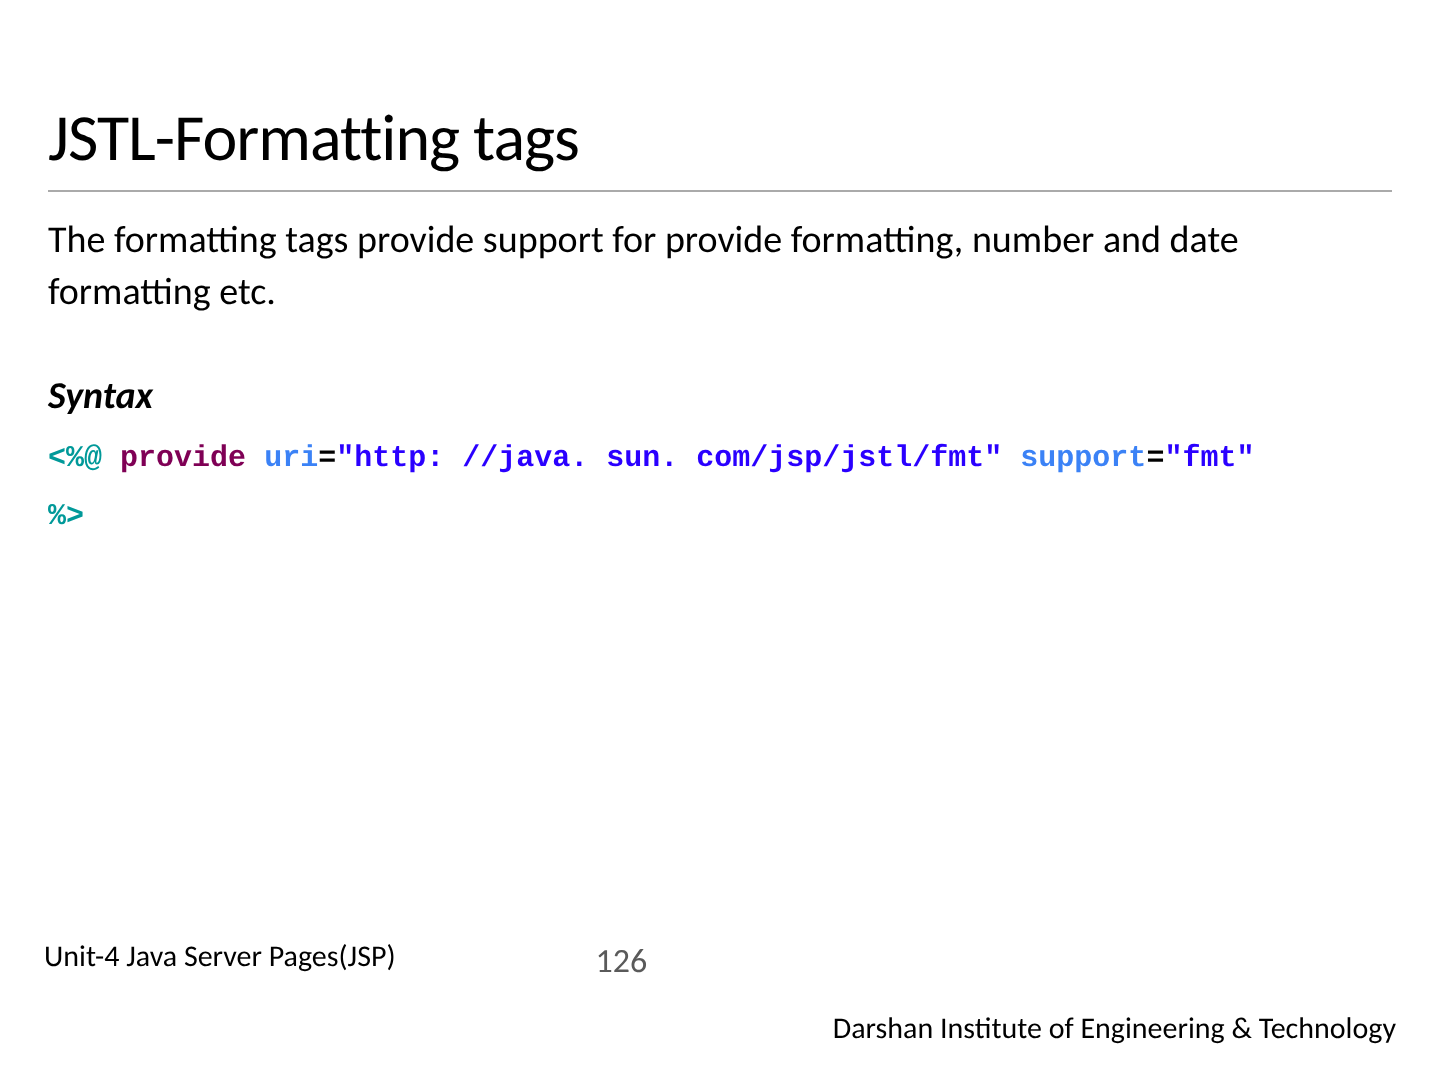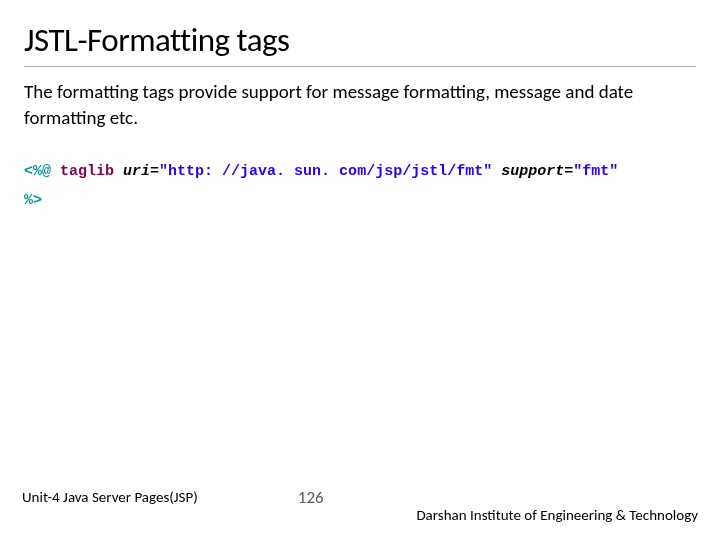--- a/index.html
+++ b/index.html
@@ -18,20 +18,21 @@
     position: relative;
   }
   .title {
     font-size: 33px;
     font-weight: 400;
     color: #000;
     padding-bottom: 6px;
     border-bottom: 1px solid #aaa;
     margin-bottom: 12px;
     letter-spacing: -0.5px;
+    margin-top: 29px;
   }
   .description {
     font-size: 19px;
     line-height: 1.35;
     color: #000;
     margin-bottom: 28px;
     font-weight: 400;
   }
   .syntax-label {
     font-size: 19px;
@@ -41,49 +42,49 @@
   }
   .code-block {
     font-family: "Courier New", Courier, monospace;
     font-size: 15px;
     font-weight: bold;
     line-height: 1.9;
     white-space: pre-wrap;
   }
   .tok-delim  { color: #009999; }
   .tok-kw     { color: #7f0055; }
-  .tok-attr   { color: #000000; font-style: italic; }
+  .tok-attr   { color: #3b82f6; }
   .tok-str    { color: #2a00ff; }
   .tok-plain  { color: #000; }
   .footer {
     position: absolute;
     bottom: 16px;
     left: 0;
     width: 100%;
     padding: 0 22px;
     display: flex;
-    align-items: center;
     font-size: 15px;
     font-weight: 400;
     color: #000;
   }
   .footer-left  { flex: 0 0 auto; }
   .footer-page  { flex: 0 0 auto; margin-left: 100px; color: #5a5a5a; font-size: 17px; }
   .footer-right { margin-left: auto; margin-top: 36px; }
 </style>
 </head>
 <body>
 
 <div class="slide">
   <h1 class="title">JSTL-Formatting tags</h1>
 
-  <p class="description">The formatting tags provide support for message formatting, message and date formatting etc.</p>
+  <p class="description">The formatting tags provide support for provide formatting, number and date formatting etc.</p>
 
+  <div class="syntax-label">Syntax</div>
 
-  <div class="code-block"><span class="tok-delim">&lt;%@</span> <span class="tok-kw">taglib</span> <span class="tok-attr">uri</span><span class="tok-plain">=</span><span class="tok-str">"http: //java. sun. com/jsp/jstl/fmt"</span> <span class="tok-attr">support</span><span class="tok-plain">=</span><span class="tok-str">"fmt"</span>
+  <div class="code-block"><span class="tok-delim">&lt;%@</span> <span class="tok-kw">provide</span> <span class="tok-attr">uri</span><span class="tok-plain">=</span><span class="tok-str">"http: //java. sun. com/jsp/jstl/fmt"</span> <span class="tok-attr">support</span><span class="tok-plain">=</span><span class="tok-str">"fmt"</span>
 <span class="tok-delim">%&gt;</span></div>
 
   <div class="footer">
     <span class="footer-left">Unit-4 Java Server Pages(JSP)</span>
     <span class="footer-page">126</span>
     <span class="footer-right">Darshan Institute of Engineering &amp; Technology</span>
   </div>
 </div>
 
 </body></html>

